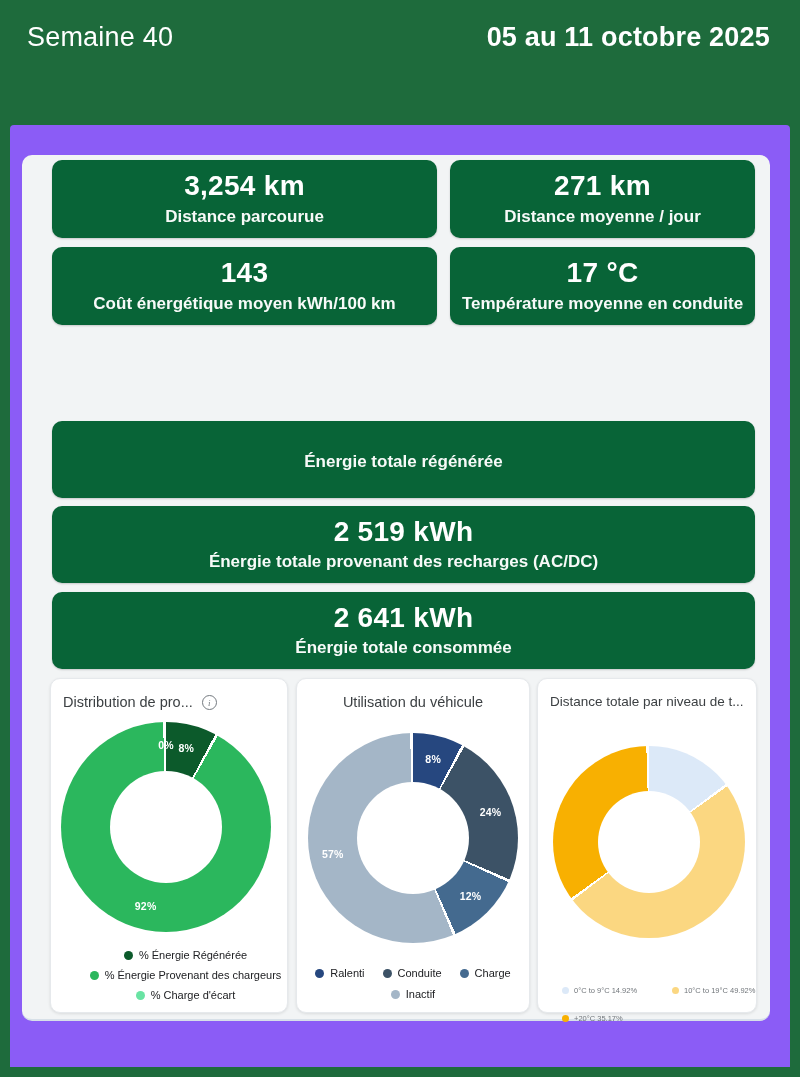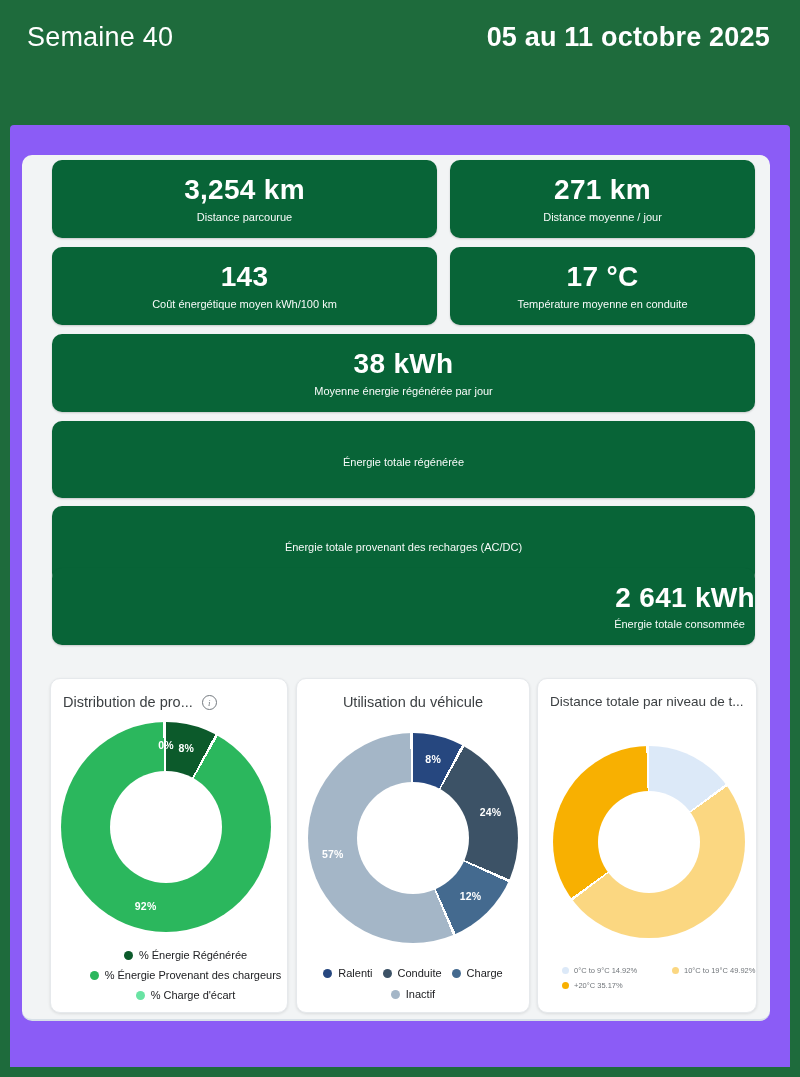--- a/index.html
+++ b/index.html
@@ -26,21 +26,21 @@
     border-bottom:2px solid #D7E0E8;
     box-sizing:border-box;
   }
   
   .stat-card{
     position:absolute;background:#086437;border-radius:10px;
     color:#fff;display:flex;flex-direction:column;align-items:center;justify-content:center;
     text-align:center;box-shadow:0 1px 2px rgba(0,0,0,.18);
   }
   .stat-value{font-size:28px;font-weight:600;letter-spacing:.3px;line-height:1.1;}
-  .stat-label{font-size:11px;margin-top:5px;font-weight:400;opacity:.97;padding:0 10px;}
+  .stat-label{font-size:17px;margin-top:5px;font-weight:700;opacity:.97;padding:0 10px;}
   
   .chart-card{
     position:absolute;background:#fff;border:1px solid #E6E9EC;border-radius:10px;
     box-shadow:0 1px 3px rgba(0,0,0,.10);box-sizing:border-box;
   }
   .chart-title-row{display:flex;align-items:flex-end;margin:15px 12px 0 12px;color:#3C4043;}
   .chart-title{font-size:14.5px;white-space:nowrap;overflow:hidden;}
   .chart-title.centered{width:100%;text-align:center;}
   .chart-title.small{font-size:13.5px;}
   .info-icon{
@@ -56,22 +56,22 @@
   }
   .slice-label{
     position:absolute;transform:translate(-50%,-50%);z-index:2;
     color:#fff;font-size:10.5px;font-weight:bold;letter-spacing:.2px;
   }
   
   .legend{position:absolute;left:0;right:0;}
   .legend-item{display:inline-flex;align-items:center;gap:6px;color:#202124;font-size:11px;}
   .legend .dot{width:9px;height:9px;border-radius:50%;flex:none;}
   .legend-rows-center{display:flex;flex-direction:column;align-items:center;gap:8px;}
-  .legend-row-flex{display:flex;justify-content:center;gap:10px;margin-bottom:9px;}
-  .legend-small{display:grid;grid-template-columns:110px auto;row-gap:6px;padding-left:24px;}
+  .legend-row-flex{display:flex;justify-content:center;gap:18px;margin-bottom:9px;}
+  .legend-small{display:grid;grid-template-columns:110px auto;row-gap:19px;padding-left:24px;margin-top:20px;}
   .legend-small .legend-item{font-size:7.5px;color:#70757A;gap:5px;}
   .legend-small .dot{width:7px;height:7px;}
 </style>
 </head>
 <body>
 
 <div class="header">
   <div class="hdr-week">Semaine 40</div>
   <div class="hdr-date">05 au 11 octobre 2025</div>
 </div>
@@ -88,31 +88,28 @@
       <div class="stat-label">Distance moyenne / jour</div>
     </div>
     <div class="stat-card" style="left:30px;top:92px;width:385px;height:78px;">
       <div class="stat-value">143</div>
       <div class="stat-label">Coût énergétique moyen kWh/100 km</div>
     </div>
     <div class="stat-card" style="left:428px;top:92px;width:305px;height:78px;">
       <div class="stat-value">17 °C</div>
       <div class="stat-label">Température moyenne en conduite</div>
     </div>
-    <div class="stat-card" style="left:30px;top:179px;width:703px;height:78px;">
-      <div class="stat-value">38 kWh</div>
-      <div class="stat-label">Moyenne énergie régénérée par jour</div>
-    </div>
     <div class="stat-card" style="left:30px;top:266px;width:703px;height:77px;">
       <div class="stat-label">Énergie totale régénérée</div>
     </div>
     <div class="stat-card" style="left:30px;top:351px;width:703px;height:77px;">
+      <div class="stat-value">2 519 kWh</div>
       <div class="stat-label">Énergie totale provenant des recharges (AC/DC)</div>
     </div>
-    <div class="stat-card" style="left:30px;top:413px;width:703px;height:77px;align-items:flex-end;">
+    <div class="stat-card" style="left:30px;top:437px;width:703px;height:77px;">
       <div class="stat-value">2 641 kWh</div>
       <div class="stat-label">Énergie totale consommée</div>
     </div>
 
     <div class="chart-card" style="left:28px;top:523px;width:238px;height:335px;">
       <div class="chart-title-row">
         <div class="chart-title">Distribution de pro...</div>
         <div class="info-icon">i</div>
       </div>
       <div class="donut" style="left: 10px; top: 43px; width: 210px; height: 210px; --hole: 112px; background: conic-gradient(transparent 0deg, transparent 28deg, rgb(255, 255, 255) 28deg, rgb(255, 255, 255) 29.6deg, transparent 29.6deg, transparent 358.4deg, rgb(255, 255, 255) 358.4deg, rgb(255, 255, 255) 360deg, transparent 360deg, transparent 358.4deg, rgb(255, 255, 255) 358.4deg, rgb(255, 255, 255) 360deg, transparent 360deg), conic-gradient(rgb(12, 90, 43) 0deg, rgb(12, 90, 43) 28.8deg, rgb(43, 183, 93) 28.8deg, rgb(43, 183, 93) 360deg, rgb(105, 227, 163) 360deg, rgb(105, 227, 163) 360deg);">

